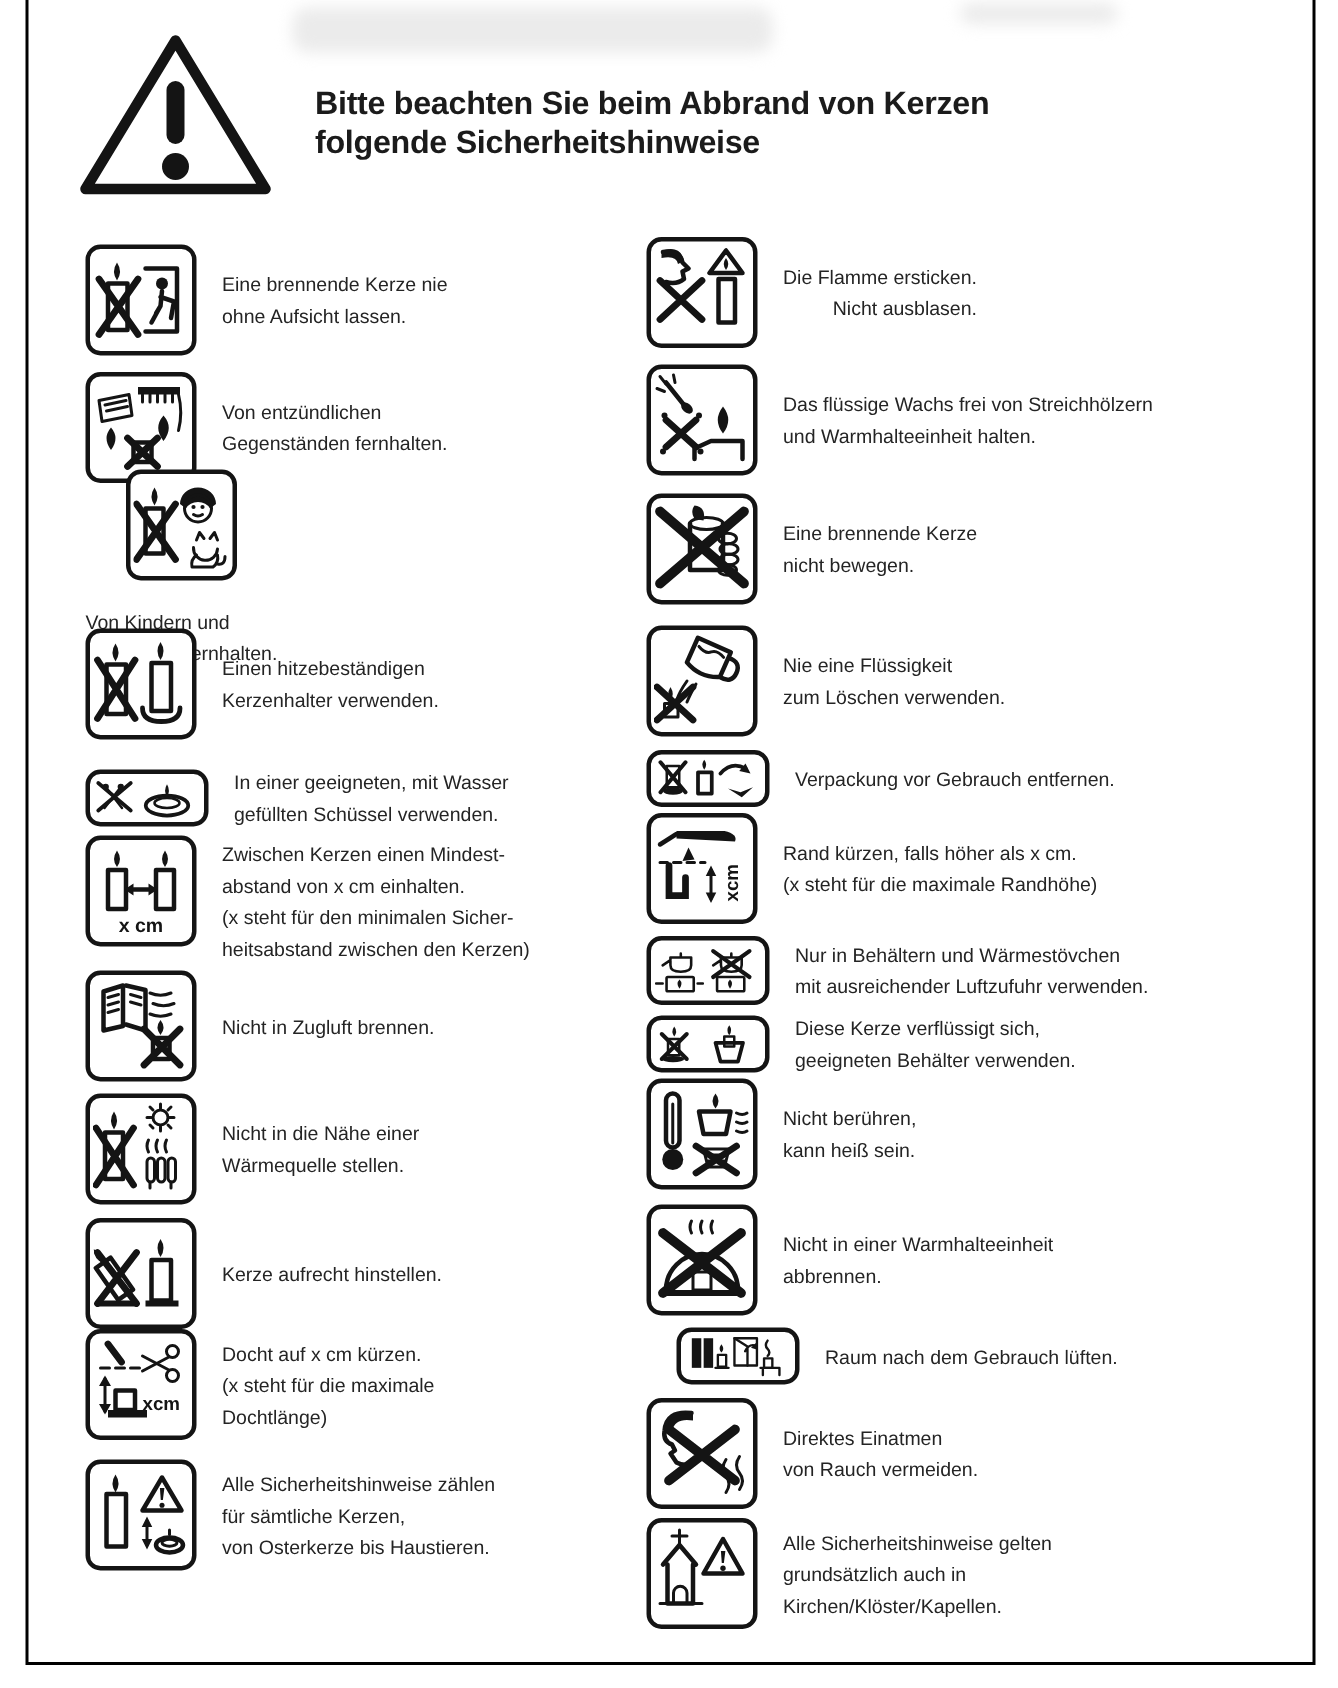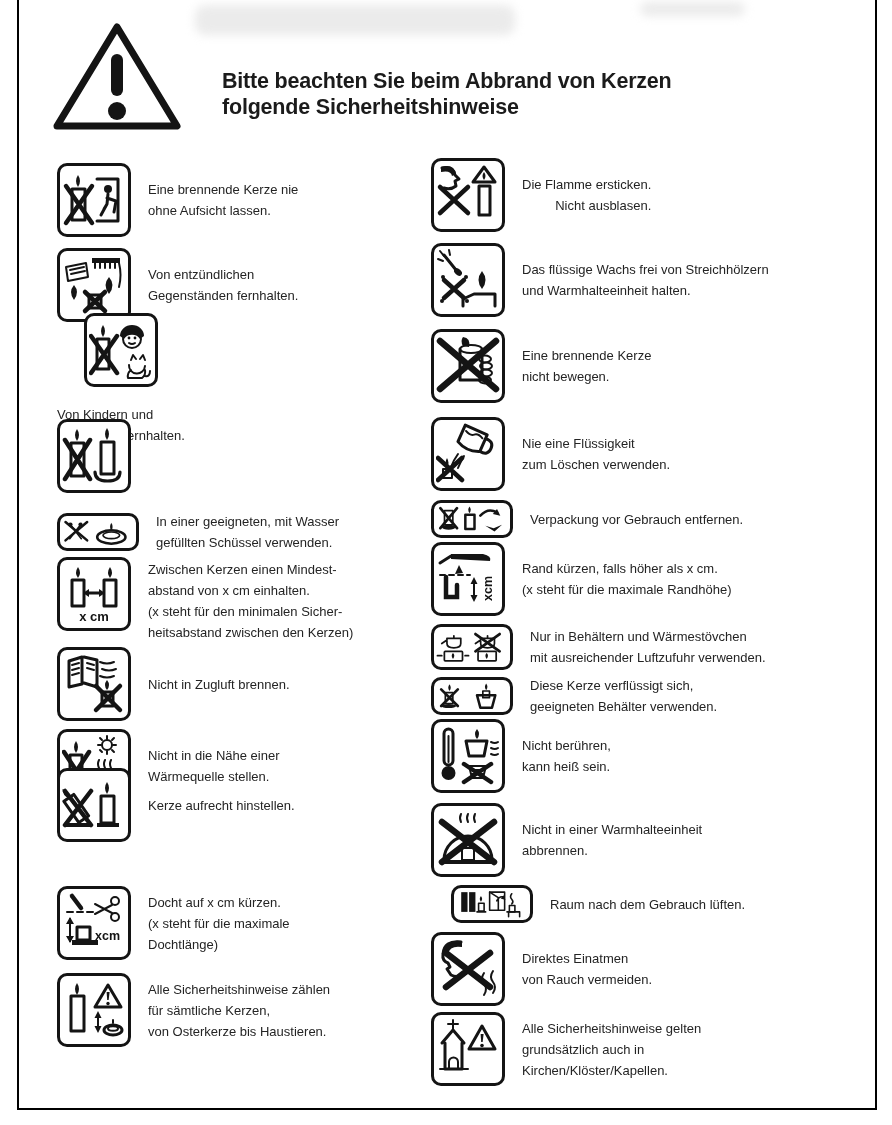--- a/index.html
+++ b/index.html
@@ -4,21 +4,21 @@
 <style>
   html,body{margin:0;padding:0}
   body{
     width:892px;height:1125px;position:relative;background:#fff;
     font-family:"Liberation Sans",sans-serif;overflow:hidden;color:#1f1f1f;
   }
   .frame{position:absolute;left:17px;top:-8px;width:856px;height:1114px;border:2px solid #000;}
   .smudge{position:absolute;background:#ebebeb;filter:blur(5px);border-radius:10px;}
   .hdr-tri{position:absolute;left:50px;top:20px;width:134px;height:112px;}
   h1.title{
-    position:absolute;left:210px;top:56px;margin:12px;
+    position:absolute;left:210px;top:56px;margin:0;
     font-size:21.5px;line-height:26px;font-weight:bold;color:#1b1b1b;
     white-space:pre-line;letter-spacing:-0.2px;
   }
   .item{position:absolute;display:flex;gap:17px;align-items:center;}
   .item.top{align-items:flex-start;}
   .pict{
     flex:none;border:3px solid #141414;border-radius:10px;background:#fff;
     display:flex;align-items:center;justify-content:center;box-sizing:border-box;
   }
   .sq{width:74px;height:74px;padding:2px;}
@@ -105,20 +105,22 @@
   <div class="pict sq">
     <svg viewBox="0 0 64 64">
       <path class="f" d="M15 5q4 6 0 12q-4-6 0-12"></path>
         <rect class="s" x="9" y="19" width="13" height="33"></rect>
       <path class="x" d="M3 16l25 39M28 16L3 55"></path>
       <path class="f" d="M45 4q4 6 0 12q-4-6 0-12"></path>
         <rect class="s" x="39" y="18" width="13" height="32"></rect>
       <path class="s x3" d="M33 48q0 9 12.5 9T58 48"></path>
     </svg>
   </div>
+  <div class="cap">Einen hitzebeständigen
+Kerzenhalter verwenden.</div>
 </div>
 
 <div class="item" style="left:57px;top:511px;">
   <div class="pict wd">
     <svg viewBox="0 0 84 36">
       <path class="s2" d="M8 8l14 18M22 8L8 26"></path>
       <circle class="f" cx="9" cy="9" r="2.5"></circle>
         <circle class="f" cx="21" cy="9" r="2.5"></circle>
       <path class="s" d="M3 6l26 22M29 6L3 28"></path>
       <path class="f" d="M58 7q3 5 0 10q-3-5 0-10"></path>
@@ -173,21 +175,21 @@
       <rect class="s2" x="36" y="38" width="5" height="16" rx="2.5"></rect>
       <rect class="s2" x="43" y="38" width="5" height="16" rx="2.5"></rect>
       <rect class="s2" x="50" y="38" width="5" height="16" rx="2.5"></rect>
       <path class="s2" d="M38 54v4M52 54v4"></path>
     </svg>
   </div>
   <div class="cap">Nicht in die Nähe einer
 Wärmequelle stellen.</div>
 </div>
 
-<div class="item" style="left:57px;top:768px;">
+<div class="item" style="left:57px;top:812px;">
   <div class="pict sq">
     <svg viewBox="0 0 64 64">
       <g transform="rotate(-35 16 38)">
           <rect class="s" x="10" y="22" width="12" height="26"></rect>
           <path class="f" d="M16 11q4 6 0 11q-4-5 0-11"></path>
         </g>
       <path class="f" d="M3 50h26v4H3z"></path>
       <path class="x" d="M3 18l26 34M29 18L3 52"></path>
       <path class="f" d="M45 9q4 6 0 12q-4-6 0-12"></path>
       <rect class="s" x="39" y="23" width="13" height="27"></rect>

